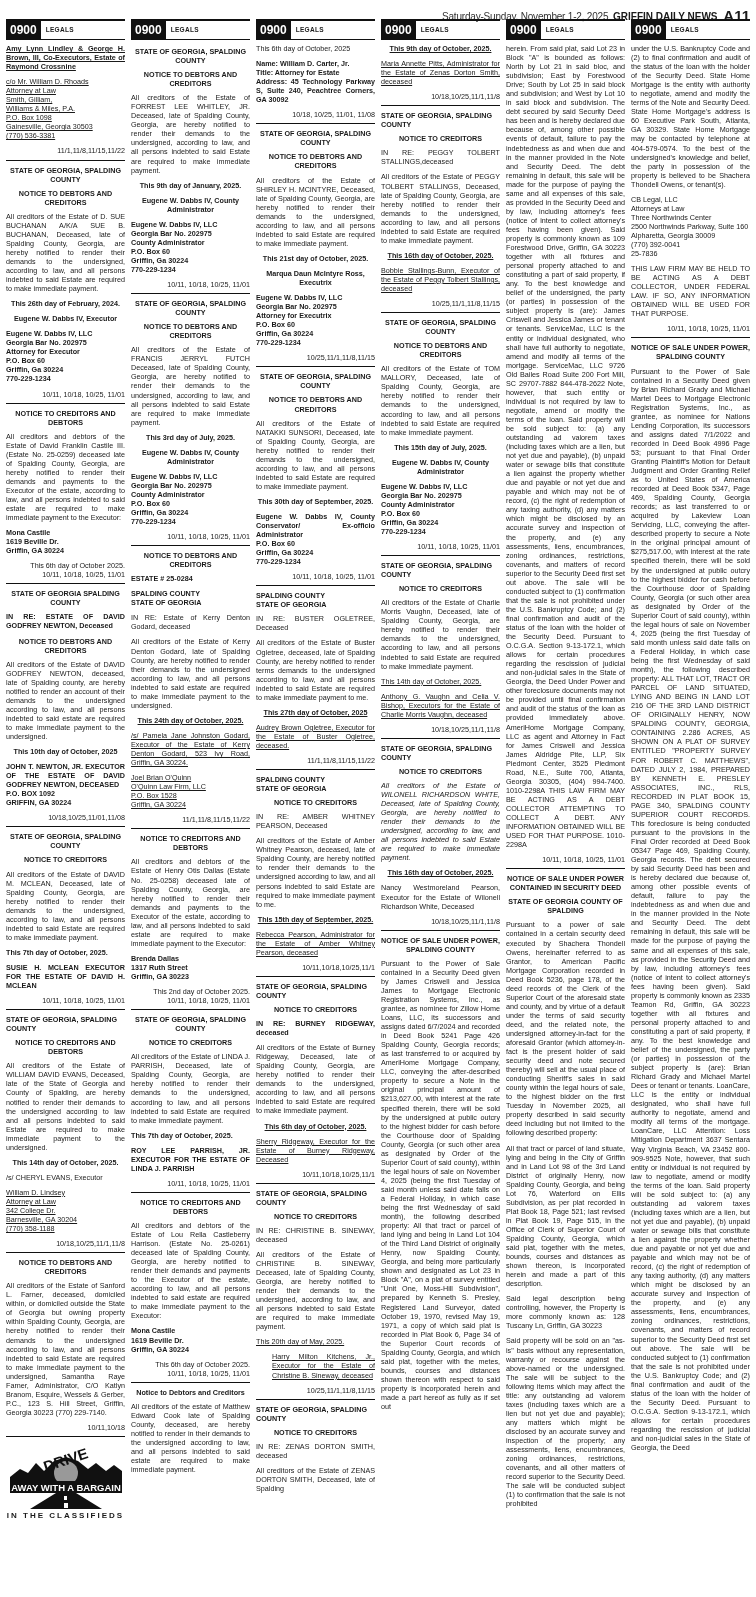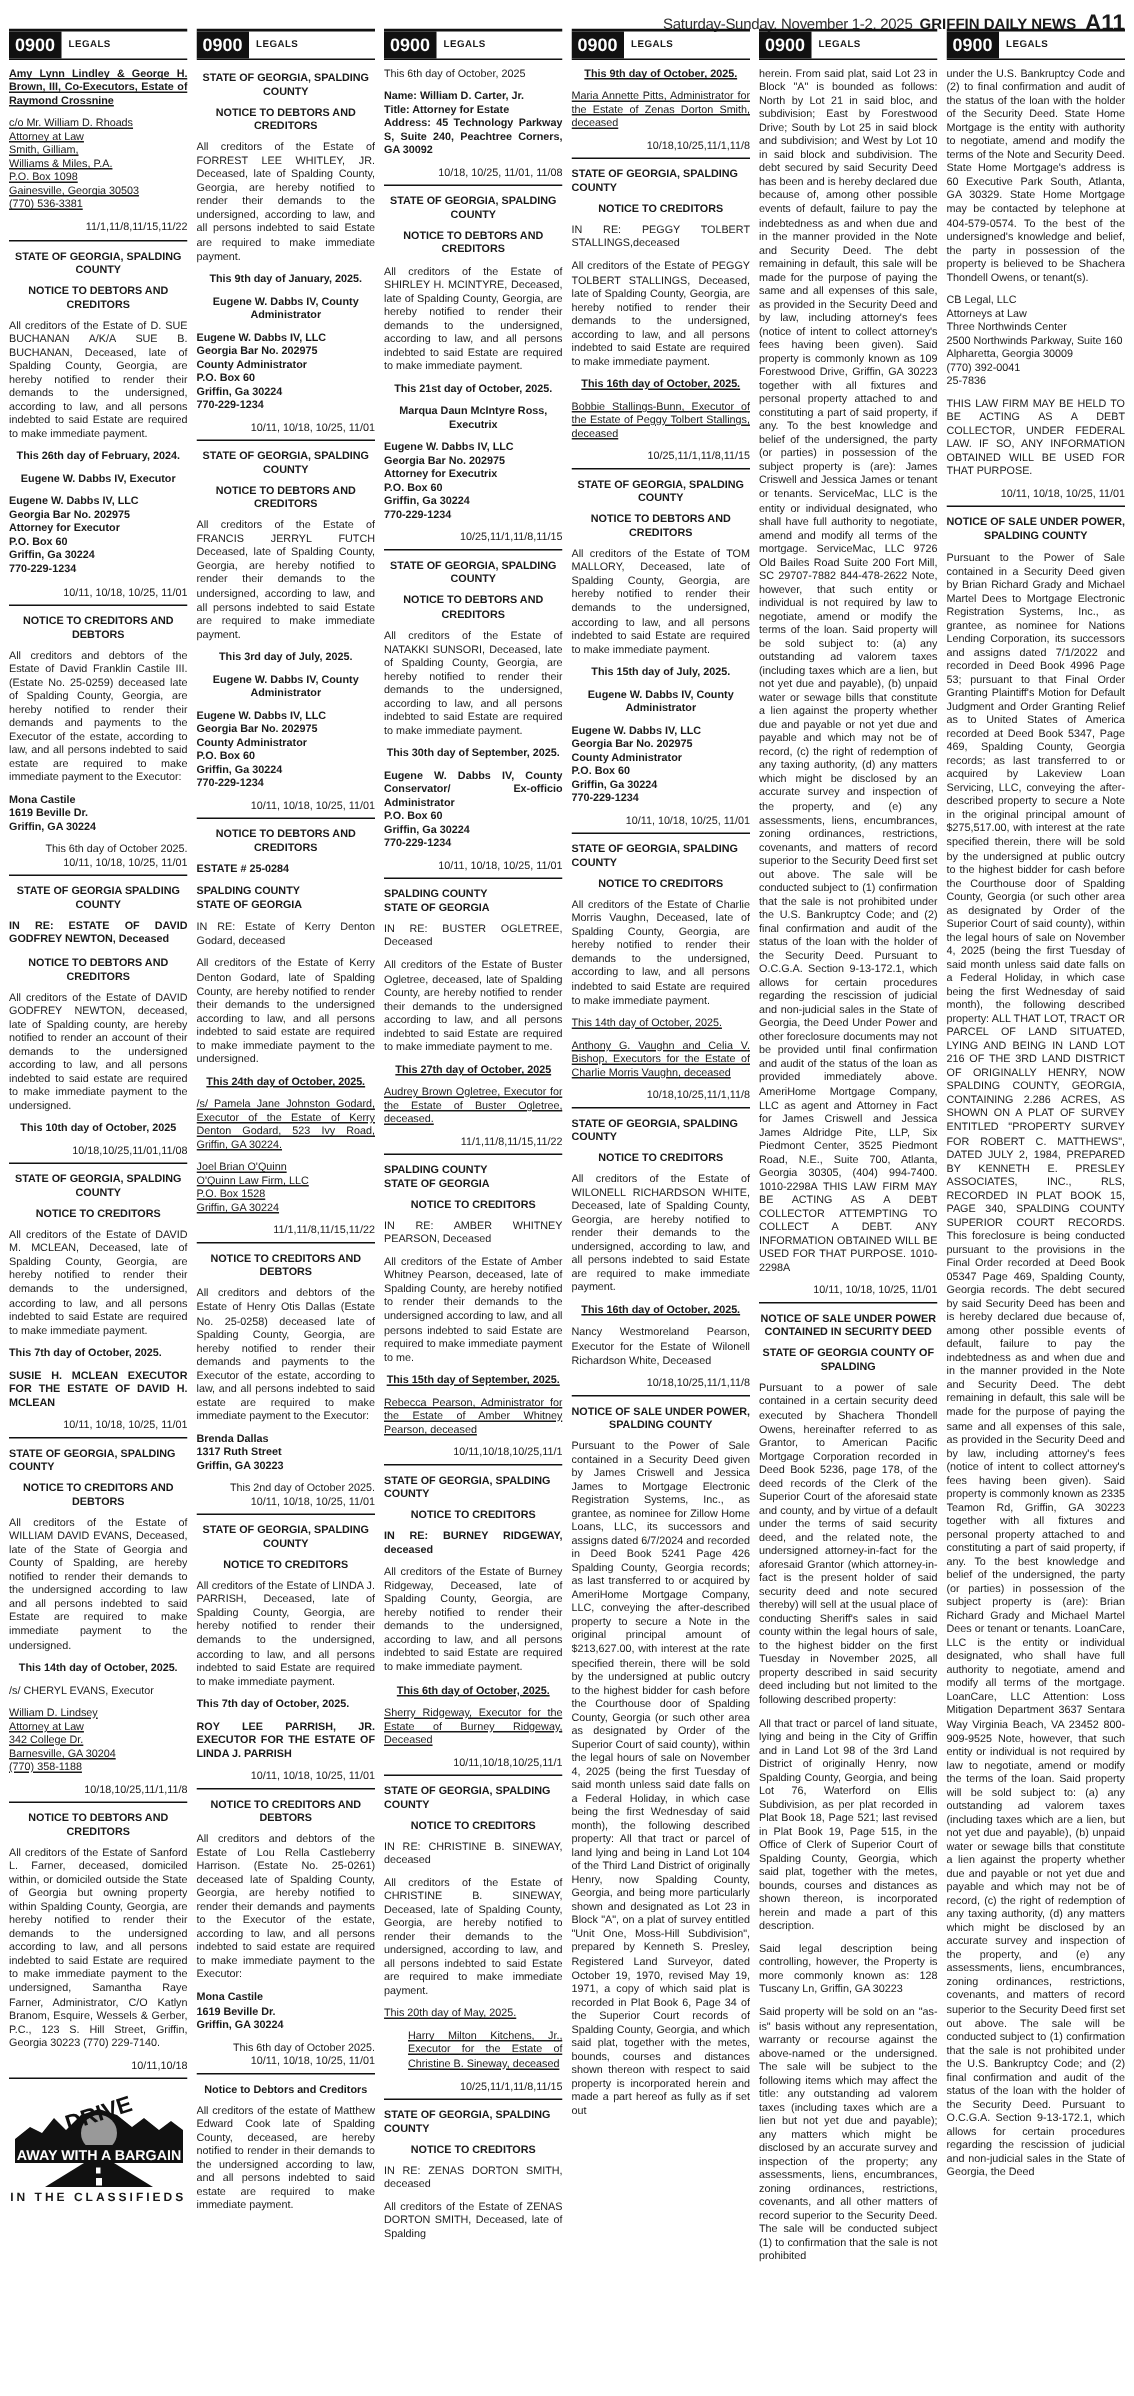--- a/index.html
+++ b/index.html
@@ -75,20 +75,23 @@
 Griffin, GA 30224</div>
           <div class="r" style="white-space: pre-line;">This 6th day of October 2025.
 10/11, 10/18, 10/25, 11/01</div>
         </div>
         <div class="notice">
           <div class="h" style="white-space: pre-line;">STATE OF GEORGIA SPALDING COUNTY</div>
           <div class="p b" style="white-space: pre-line;">IN RE: ESTATE OF DAVID GODFREY NEWTON, Deceased</div>
           <div class="h" style="white-space: pre-line;">NOTICE TO DEBTORS AND CREDITORS</div>
           <div class="p" style="white-space: pre-line;">All creditors of the Estate of DAVID GODFREY NEWTON, deceased, late of Spalding county, are hereby notified to render an account of their demands to the undersigned according to law, and all persons indebted to said estate are required to make immediate payment to the undersigned.</div>
           <div class="c" style="white-space: pre-line;">This 10th day of October, 2025</div>
+          <div class="p b" style="white-space: pre-line;">JOHN T. NEWTON, JR. EXECUTOR OF THE ESTATE OF DAVID GODFREY NEWTON, DECEASED
+P.O. BOX 1092
+GRIFFIN, GA 30224</div>
           <div class="r" style="white-space: pre-line;">10/18,10/25,11/01,11/08</div>
         </div>
         <div class="notice">
           <div class="h" style="white-space: pre-line;">STATE OF GEORGIA, SPALDING COUNTY</div>
           <div class="h" style="white-space: pre-line;">NOTICE TO CREDITORS</div>
           <div class="p" style="white-space: pre-line;">All creditors of the Estate of DAVID M. MCLEAN, Deceased, late of Spalding County, Georgia, are hereby notified to render their demands to the undersigned, according to law, and all persons indebted to said Estate are required to make immediate payment.</div>
           <div class="p b" style="white-space: pre-line;">This 7th day of October, 2025.</div>
           <div class="p b" style="white-space: pre-line;">SUSIE H. MCLEAN EXECUTOR FOR THE ESTATE OF DAVID H. MCLEAN</div>
           <div class="r" style="white-space: pre-line;">10/11, 10/18, 10/25, 11/01</div>
         </div>
@@ -237,21 +240,21 @@
           <div class="p b" style="white-space: pre-line;">Eugene W. Dabbs IV, County Conservator/ Ex-officio Administrator
 P.O. Box 60
 Griffin, Ga 30224
 770-229-1234</div>
           <div class="r" style="white-space: pre-line;">10/11, 10/18, 10/25, 11/01</div>
         </div>
         <div class="notice">
           <div class="hl" style="white-space: pre-line;">SPALDING COUNTY
 STATE OF GEORGIA</div>
           <div class="p" style="white-space: pre-line;">IN RE: BUSTER OGLETREE, Deceased</div>
-          <div class="p" style="white-space: pre-line;">All creditors of the Estate of Buster Ogletree, deceased, late of Spalding County, are hereby notified to render their demands to the undersigned according to law, and all persons indebted to said Estate are required to make immediate payment to me.</div>
+          <div class="p" style="white-space: pre-line;">All creditors of the Estate of Buster Ogletree, deceased, late of Spalding County, are hereby notified to render terms demands to the undersigned according to law, and all persons indebted to said Estate are required to make immediate payment to me.</div>
           <div class="c u" style="white-space: pre-line;">This 27th day of October, 2025</div>
           <div class="p u" style="white-space: pre-line;">Audrey Brown Ogletree, Executor for the Estate of Buster Ogletree, deceased.</div>
           <div class="r" style="white-space: pre-line;">11/1,11/8,11/15,11/22</div>
         </div>
         <div class="notice">
           <div class="hl" style="white-space: pre-line;">SPALDING COUNTY
 STATE OF GEORGIA</div>
           <div class="h" style="white-space: pre-line;">NOTICE TO CREDITORS</div>
           <div class="p" style="white-space: pre-line;">IN RE: AMBER WHITNEY PEARSON, Deceased</div>
           <div class="p" style="white-space: pre-line;">All creditors of the Estate of Amber Whitney Pearson, deceased, late of Spalding County, are hereby notified to render their demands to the undersigned according to law, and all persons indebted to said Estate are required to make immediate payment to me.</div>
@@ -321,21 +324,21 @@
           <div class="hl" style="white-space: pre-line;">STATE OF GEORGIA, SPALDING COUNTY</div>
           <div class="h" style="white-space: pre-line;">NOTICE TO CREDITORS</div>
           <div class="p" style="white-space: pre-line;">All creditors of the Estate of Charlie Morris Vaughn, Deceased, late of Spalding County, Georgia, are hereby notified to render their demands to the undersigned, according to law, and all persons indebted to said Estate are required to make immediate payment.</div>
           <div class="p u" style="white-space: pre-line;">This 14th day of October, 2025.</div>
           <div class="p u" style="white-space: pre-line;">Anthony G. Vaughn and Celia V. Bishop, Executors for the Estate of Charlie Morris Vaughn, deceased</div>
           <div class="r" style="white-space: pre-line;">10/18,10/25,11/1,11/8</div>
         </div>
         <div class="notice">
           <div class="hl" style="white-space: pre-line;">STATE OF GEORGIA, SPALDING COUNTY</div>
           <div class="h" style="white-space: pre-line;">NOTICE TO CREDITORS</div>
-          <div class="p" style="white-space: pre-line;">All creditors of the Estate of WILONELL RICHARDSON WHITE, Deceased, late of Spalding County, Georgia, are hereby notified to render their demands to the undersigned, according to law, and all persons indebted to said Estate are required to make immediate payment.</div>
+          <div class="p" style="white-space: pre-line; font-style: italic;">All creditors of the Estate of WILONELL RICHARDSON WHITE, Deceased, late of Spalding County, Georgia, are hereby notified to render their demands to the undersigned, according to law, and all persons indebted to said Estate are required to make immediate payment.</div>
           <div class="c u" style="white-space: pre-line;">This 16th day of October, 2025.</div>
           <div class="p" style="white-space: pre-line;">Nancy Westmoreland Pearson, Executor for the Estate of Wilonell Richardson White, Deceased</div>
           <div class="r" style="white-space: pre-line;">10/18,10/25,11/1,11/8</div>
         </div>
         <div class="notice">
           <div class="h" style="white-space: pre-line;">NOTICE OF SALE UNDER POWER, SPALDING COUNTY</div>
           <div class="p" style="white-space: pre-line;">Pursuant to the Power of Sale contained in a Security Deed given by James Criswell and Jessica James to Mortgage Electronic Registration Systems, Inc., as grantee, as nominee for Zillow Home Loans, LLC, its successors and assigns dated 6/7/2024 and recorded in Deed Book 5241 Page 426 Spalding County, Georgia records; as last transferred to or acquired by AmeriHome Mortgage Company, LLC, conveying the after-described property to secure a Note in the original principal amount of $213,627.00, with interest at the rate specified therein, there will be sold by the undersigned at public outcry to the highest bidder for cash before the Courthouse door of Spalding County, Georgia (or such other area as designated by Order of the Superior Court of said county), within the legal hours of sale on November 4, 2025 (being the first Tuesday of said month unless said date falls on a Federal Holiday, in which case being the first Wednesday of said month), the following described property: All that tract or parcel of land lying and being in Land Lot 104 of the Third Land District of originally Henry, now Spalding County, Georgia, and being more particularly shown and designated as Lot 23 in Block "A", on a plat of survey entitled "Unit One, Moss-Hill Subdivision", prepared by Kenneth S. Presley, Registered Land Surveyor, dated October 19, 1970, revised May 19, 1971, a copy of which said plat is recorded in Plat Book 6, Page 34 of the Superior Court records of Spalding County, Georgia, and which said plat, together with the metes, bounds, courses and distances shown thereon with respect to said property is incorporated herein and made a part hereof as fully as if set out</div>
         </div>
       </div>
       <div class="col">

